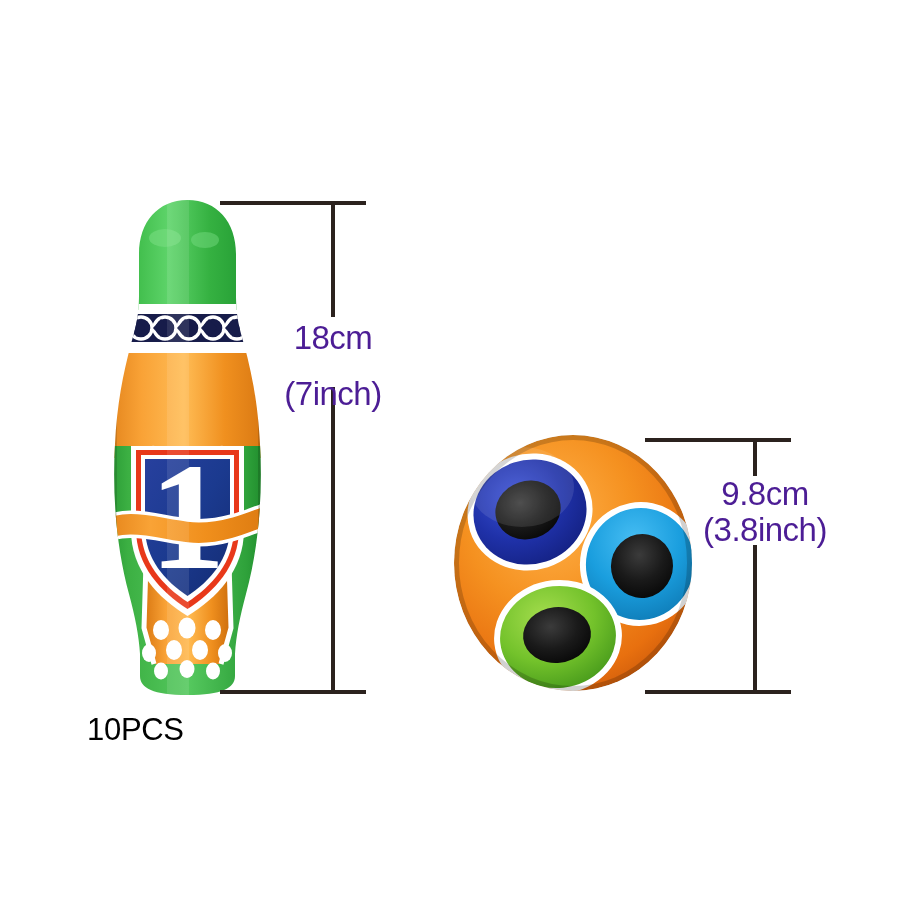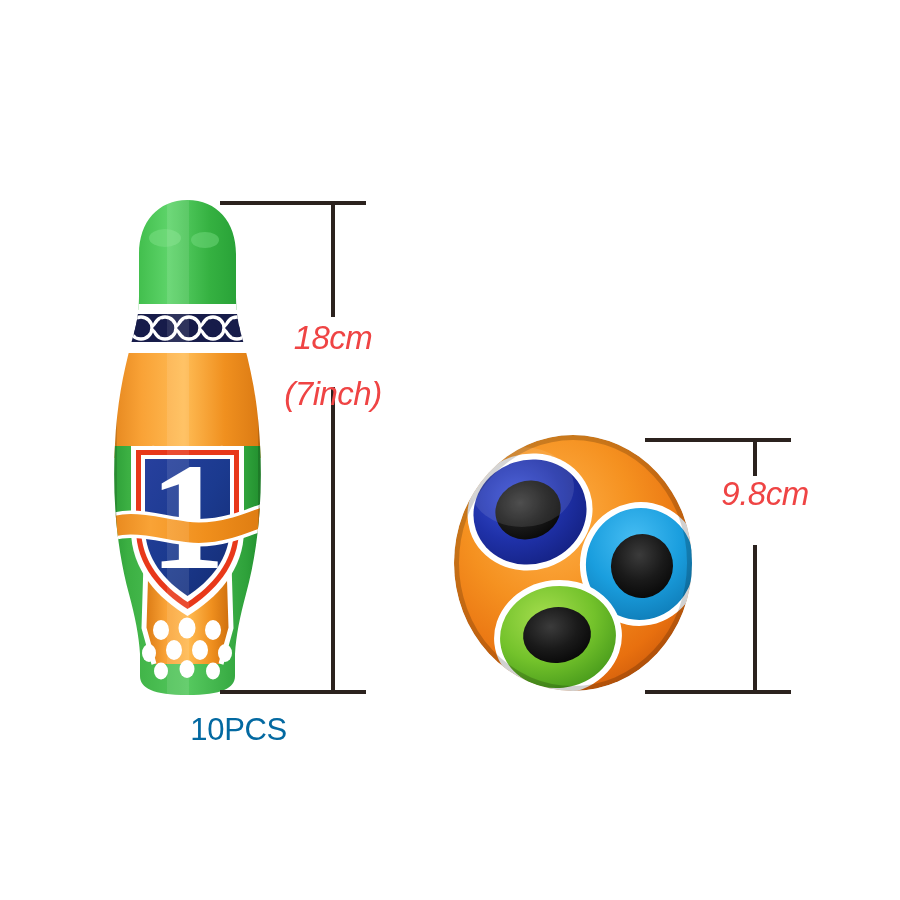--- a/index.html
+++ b/index.html
@@ -26,34 +26,33 @@
   }
   .tick-v {
     position: absolute;
     width: 4px;
     background: #2b221e;
   }
 
   
   .dim-text {
     position: absolute;
-    color: #ef4444;
+    color: #4c1d95;
     text-align: center;
     white-space: nowrap;
     letter-spacing: -0.5px;
-    font-style: italic;
   }
   .dim-line1 { font-size: 33px; line-height: 36px; }
   .dim-line2 { font-size: 33px; line-height: 36px; }
 
   .qty-text {
     position: absolute;
-    color: #0369a1;
+    color: #000000;
     font-size: 31px;
-    text-align: right;
+    text-align: left;
     white-space: nowrap;
     letter-spacing: -0.3px;
   }
 
   
   .pin {
     position: absolute;
     left: 95px;
     top: 198px;
     width: 185px;
@@ -280,16 +279,17 @@
 
   <div class="dim-text dim-line1" style="left:253px; top:320px; width:160px;">18cm</div>
   <div class="dim-text dim-line2" style="left:253px; top:376px; width:160px;">(7inch)</div>
 
   <div class="tick-h" style="left:645px; top:438px; width:146px;"></div>
   <div class="tick-v" style="left:753px; top:438px; height:38px;"></div>
   <div class="tick-v" style="left:753px; top:545px; height:149px;"></div>
   <div class="tick-h" style="left:645px; top:690px; width:146px;"></div>
 
   <div class="dim-text dim-line1" style="left:685px; top:476px; width:160px;">9.8cm</div>
+  <div class="dim-text dim-line2" style="left:685px; top:512px; width:160px;">(3.8inch)</div>
 
   <div class="qty-text" style="left:87px; top:712px; width:200px;">10PCS</div>
 
 </div>
 
 </body></html>

